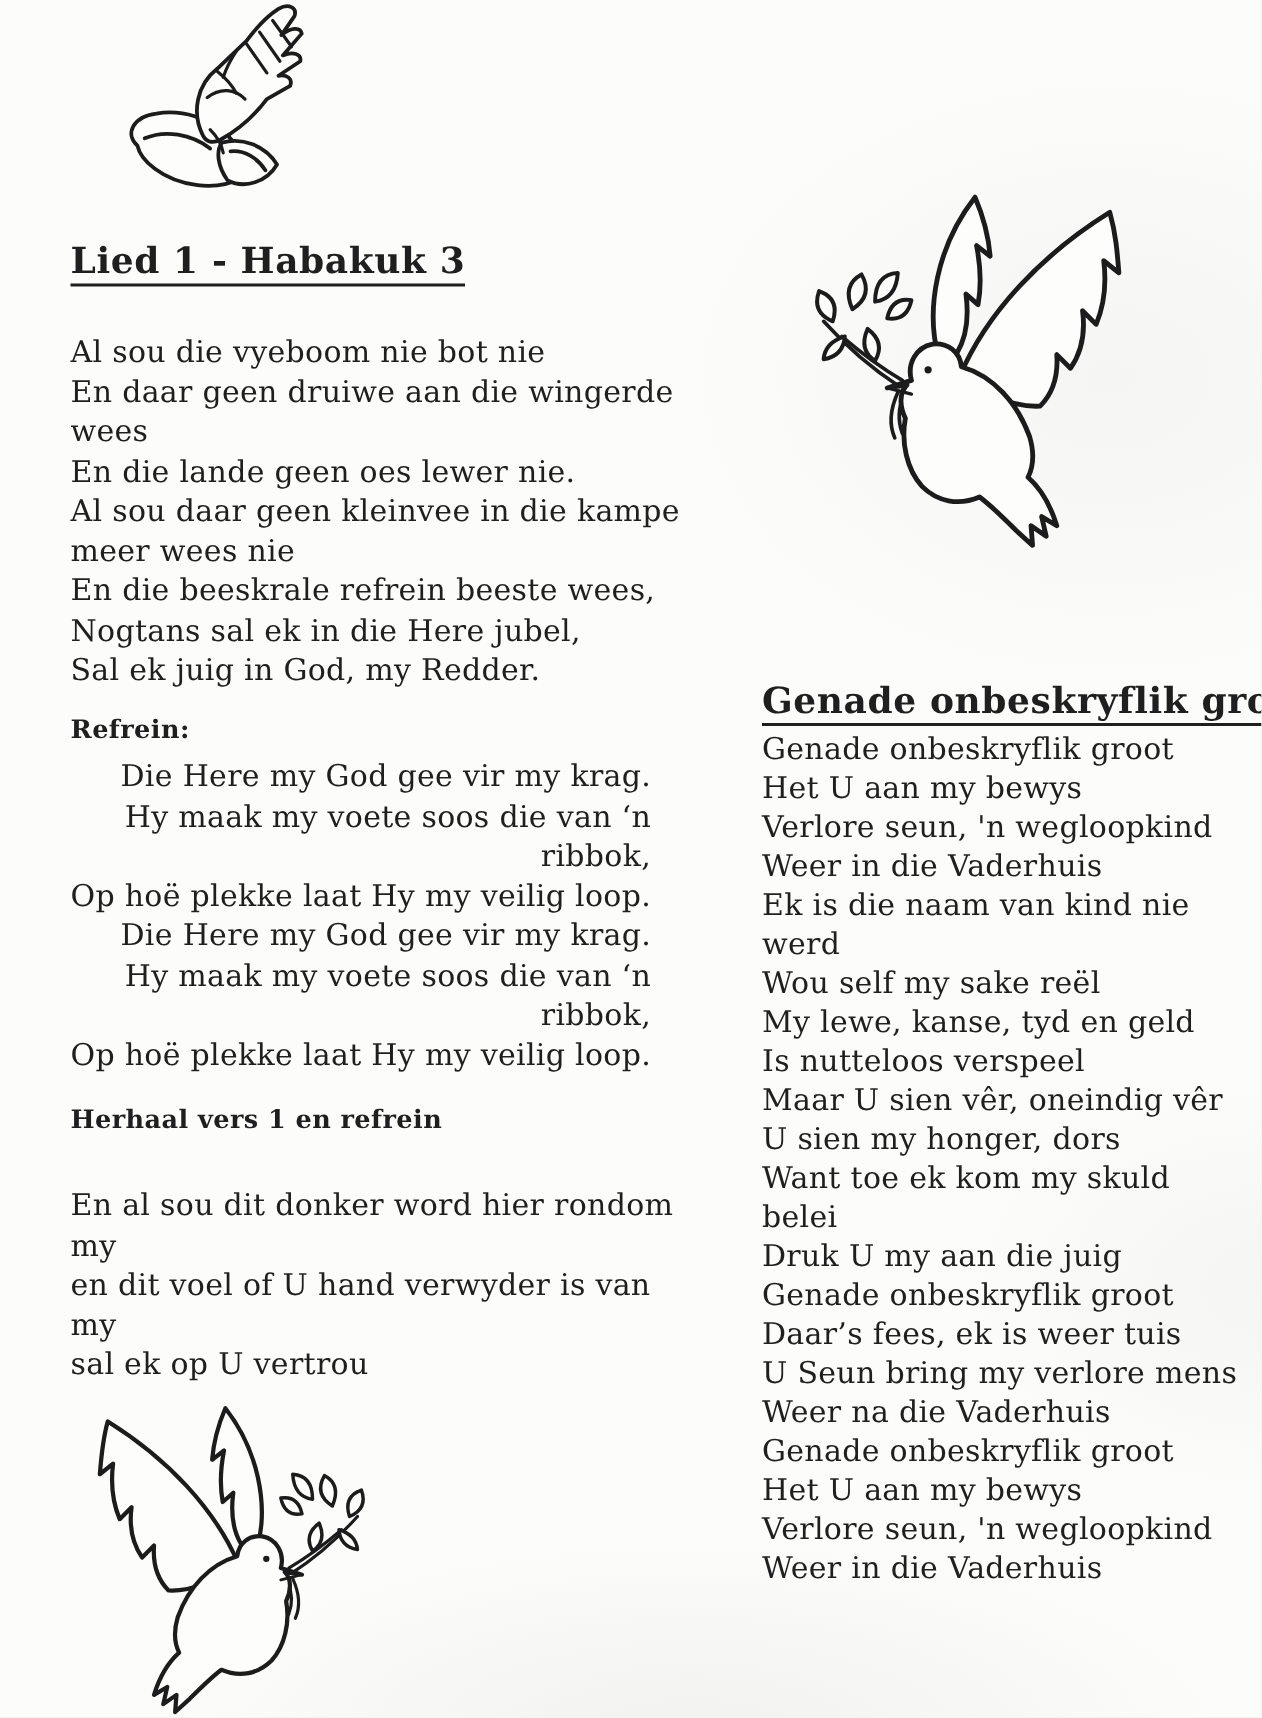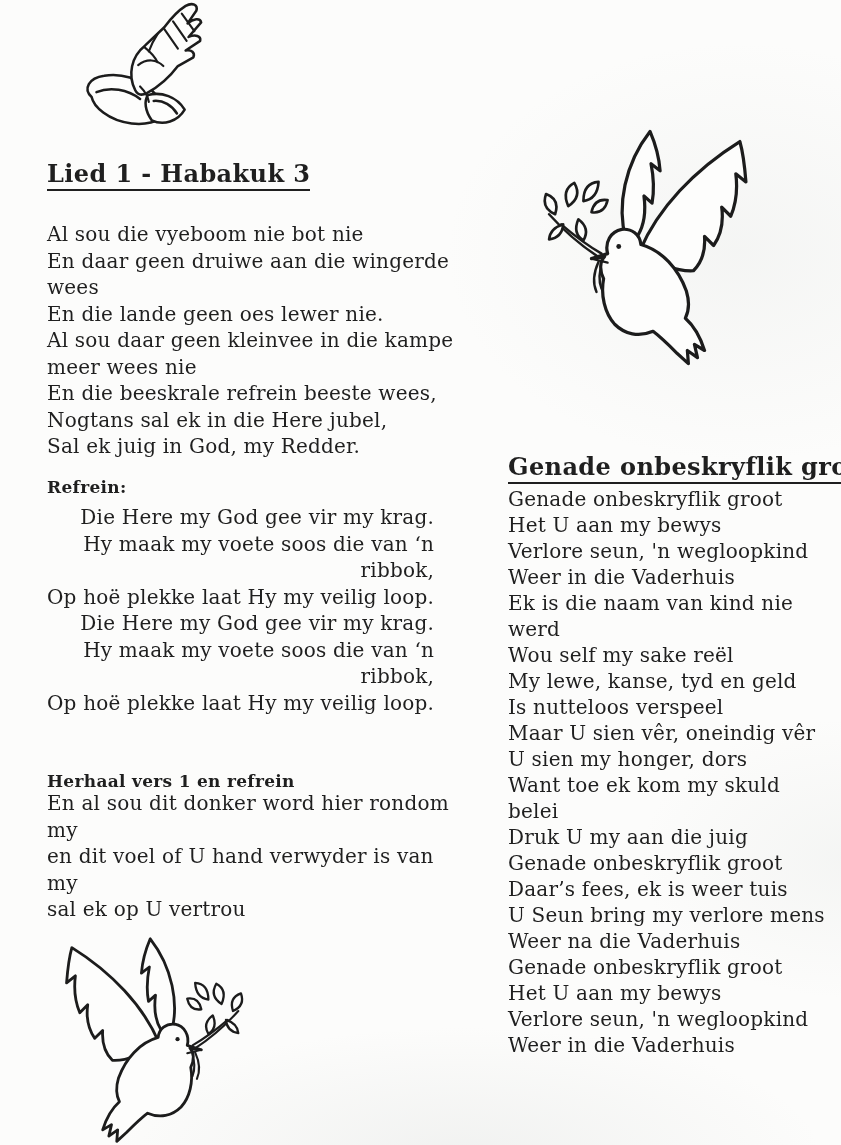--- a/index.html
+++ b/index.html
@@ -46,21 +46,21 @@
     font-size: 20px;
     letter-spacing: 0.2px;
   }
   .lh-left .line { line-height: 26.5px; height: 26.5px; }
   .lh-right .line { line-height: 26px; height: 26px; }
 
   #song1-title   { left: 47px; top: 160px; }
   #verse1        { left: 47px; top: 189px; margin-top: 32px; }
   #refrain-label { left: 47px; top: 477px; }
   #refrain       { left: 47px; top: 504px; text-align: right; }
-  #repeat-note   { left: 47px; top: 771px; }
+  #repeat-note   { left: 47px; top: 737px; }
   #verse2        { left: 47px; top: 790px; }
   #song2-title   { left: 508px; top: 453px; }
   #song2-lines   { left: 508px; top: 486px; }
 
   svg .ink   { stroke: #1c1c1c; fill: #fdfdfc; stroke-linejoin: round; stroke-linecap: round; }
   svg .ln    { stroke: #1c1c1c; fill: none; stroke-linejoin: round; stroke-linecap: round; }
 </style>
 </head>
 <body>
 

